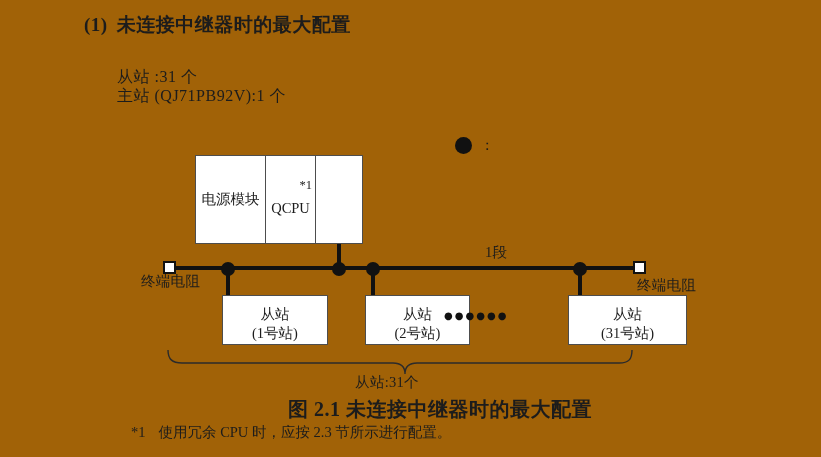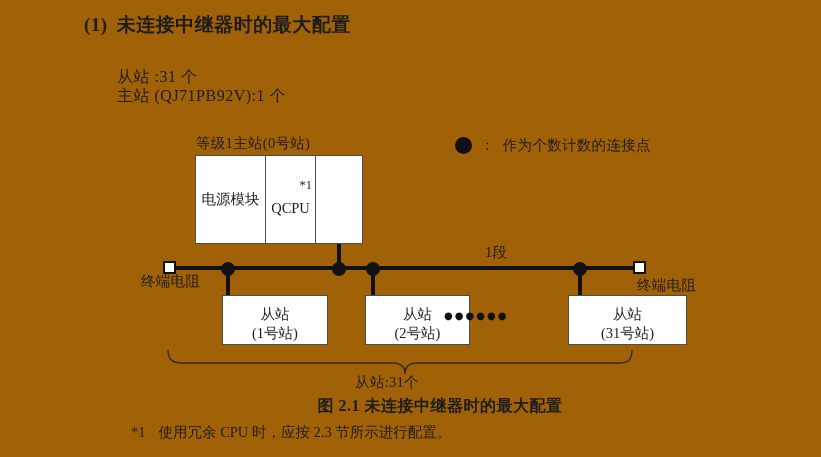--- a/index.html
+++ b/index.html
@@ -47,49 +47,47 @@
   .slave-box{
     top:295px;height:50px;border:1.5px solid #4d4d4d;box-sizing:border-box;background:#fff;
     display:flex;flex-direction:column;align-items:center;justify-content:flex-end;
     font-size:14.5px;line-height:1.35;text-align:center;margin-left:45px;
   }
   .sb1{left:177px;width:106px;} .sb2{left:320px;width:105px;} .sb3{left:523px;width:119px;}
   .ellipsis{left:444px;top:310px;font-size:10px;letter-spacing:2px;color:#111;font-family:"DejaVu Sans",sans-serif;}
   .brace{left:167px;top:350px;}
   .brace-label{left:327px;top:373px;width:120px;text-align:center;}
   
-  .caption{left:140px;top:396px;width:600px;text-align:center;font-size:16px;font-weight:700;letter-spacing:.5px;}
+  .caption{left:140px;top:396px;width:600px;text-align:center;font-size:20px;font-weight:700;letter-spacing:.5px;}
   .footnote{left:131px;top:423px;font-size:14.5px;white-space:nowrap;}
   .footnote .fn-marker{margin-right:13px;}
 </style>
 </head>
 <body>
 
 <div class="page">
 
   <div class="abs heading">
     <span class="num">(1)</span><span>未连接中继器时的最大配置</span>
   </div>
   <div class="abs spec m">主站 (QJ71PB92V):1 个</div>
   <div class="abs spec s">从站 :31 个</div>
 
-  <div class="abs dlabel master-label">等级1主站(0号站)</div>
 
   <div class="abs master-box">
     <div class="mcell power">电源模块</div>
     <div class="mcell cpu">
       <span class="cpu-note">*1</span>
       <span>QCPU</span>
     </div>
   </div>
 
   <div class="abs legend">
     <span class="legend-dot"></span>
     <span class="dlabel">：</span>
-    <span class="dlabel">作为个数计数的连接点</span>
   </div>
 
   <div class="abs bus-line"></div>
   <div class="abs dlabel seg-label">1段</div>
 
   <div class="abs tsq l"></div>
   <div class="abs tsq r"></div>
   <div class="abs dlabel tres l">终端电阻</div>
   <div class="abs dlabel tres r">终端电阻</div>
 

